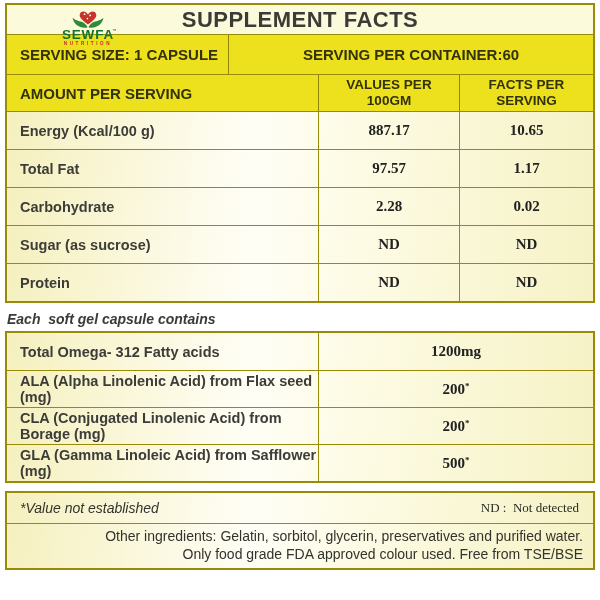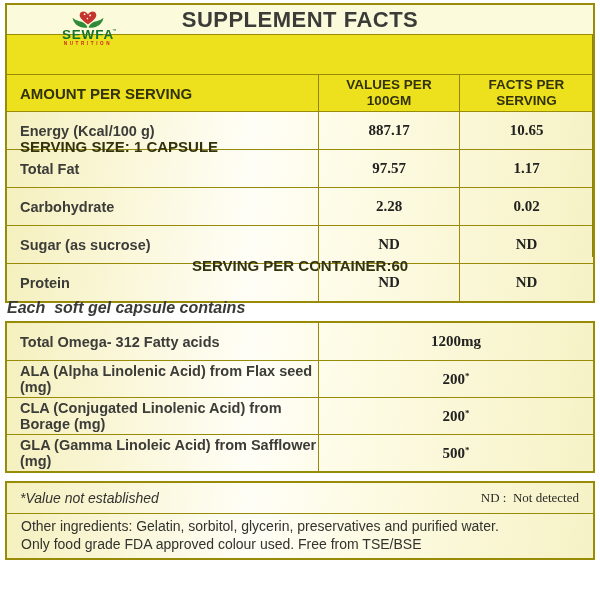--- a/index.html
+++ b/index.html
@@ -11,21 +11,21 @@
 
   .top-bar {
     height: 29px; background: #FBFADA; position: relative;
     display: flex; align-items: center; justify-content: center;
   }
   .brand-logo { position: absolute; left: 48px; top: 0px; width: 66px; height: 41px; }
   .main-title {
     font-size: 22px; font-weight: bold; color: #3B3B38; letter-spacing: 0.5px;
   }
 
-  .serving-row { display: flex; height: 40px; border-top: 1.5px solid #978B08; background: #EDE01C; flex-direction: column; }
+  .serving-row { display: flex; height: 40px; border-top: 1.5px solid #978B08; background: #EDE01C; }
   .serving-size {
     flex: 0 0 222px; display: flex; align-items: center; padding-left: 13px;
     font-size: 15px; font-weight: bold; color: #32320B; border-right: 1.5px solid #8F8406;
   }
   .serving-container {
     flex: 1; display: flex; align-items: center; justify-content: center;
     font-size: 15px; font-weight: bold; color: #32320B;
   }
 
   .head-row { display: flex; height: 37px; border-top: 1.5px solid #978B08; background: #EDE01C; }
@@ -52,22 +52,22 @@
   .t-val {
     display: flex; align-items: center; justify-content: center;
     font-family: "Liberation Serif", serif; font-size: 15px; font-weight: bold; color: #222220;
     border-left: 1.5px solid #978B08;
   }
   .t-val.v100 { flex: 0 0 141px; }
   .t-val.vserv { flex: 1; }
 
   
   .capsule-heading {
-    height: 18px; display: flex; align-items: flex-end; padding: 11px 0 4px 2px;
-    font-size: 16px; font-weight: bold; font-style: italic; color: #3A3A36;
+    height: 28px; display: flex; align-items: flex-end; padding: 11px 0 4px 2px;
+    font-size: 14px; font-weight: bold; font-style: italic; color: #3A3A36;
     white-space: pre-wrap;
   }
 
   
   .block-c { border: 2px solid #978B08; }
   .c-row {
     display: flex; height: 37px;
     background: linear-gradient(100deg, #F5F0BE 0%, #FFFEF6 42%, #FDFBE4 60%, #F6F2C6 100%);
   }
   .c-row + .c-row { border-top: 1.5px solid #978B08; }
@@ -90,21 +90,21 @@
     background: linear-gradient(100deg, #F5F0BE 0%, #FFFEF6 42%, #FDFBE4 60%, #F6F2C6 100%);
   }
   .value-note { font-size: 14px; font-style: italic; color: #33332E; }
   .nd-note {
     font-family: "Liberation Serif", serif; font-size: 13px; 
     color: #2A2A26; white-space: pre-wrap;
   }
   .ingredients-row {
     border-top: 1.5px solid #978B08; padding: 3px 10px 4px 14px;
     background: linear-gradient(100deg, #F5F0BE 0%, #FFFEF6 42%, #FDFBE4 60%, #F6F2C6 100%);
-    font-size: 14px; color: #33332E; line-height: 1.32;
+    font-size: 14px; color: #33332E; line-height: 1.32; text-align: right;
   }
 </style>
 </head>
 <body>
 
 <div class="page">
 
   <div class="block-a">
 
     <div class="top-bar">

